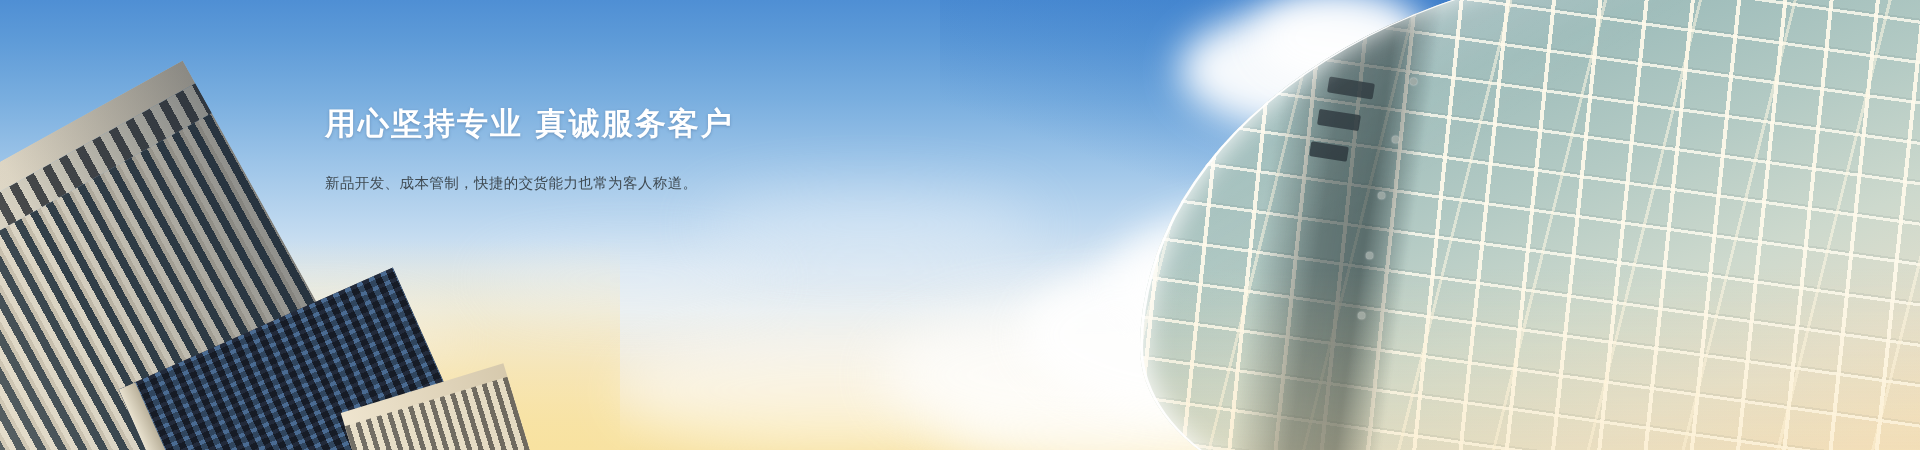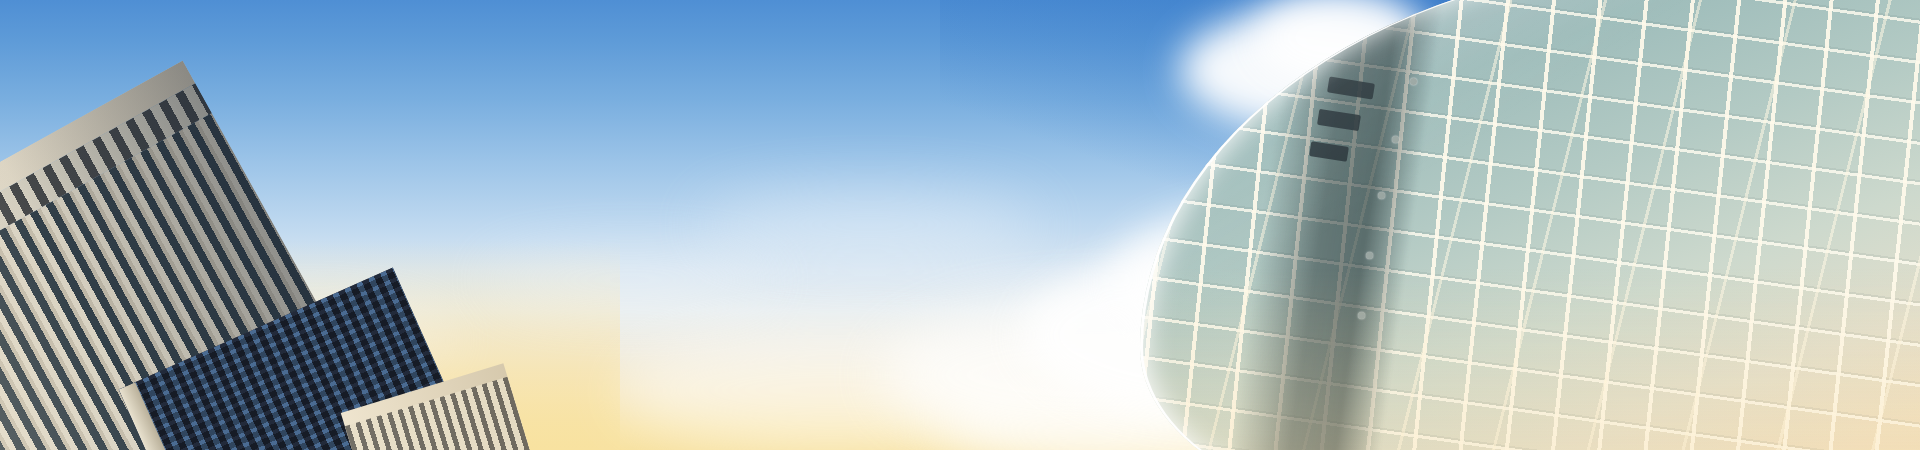--- a/index.html
+++ b/index.html
@@ -275,17 +275,19 @@
       <div class="dot d2"></div>
       <div class="dot d3"></div>
       <div class="dot d4"></div>
       <div class="dot d5"></div>
     </div>
     <div class="rim-shade"></div>
     <div class="rim"></div>
   </div>
 
   <div class="copy">
+    <h1 class="headline">用心坚持专业  真诚服务客户</h1>
     <div class="subcopy">
+      <p>新品开发、成本管制，快捷的交货能力也常为客人称道。</p>
     </div>
   </div>
 
 </div>
 
 </body></html>

